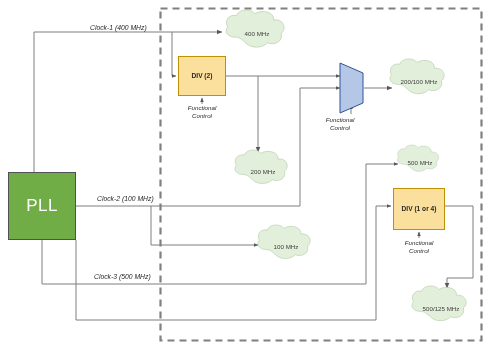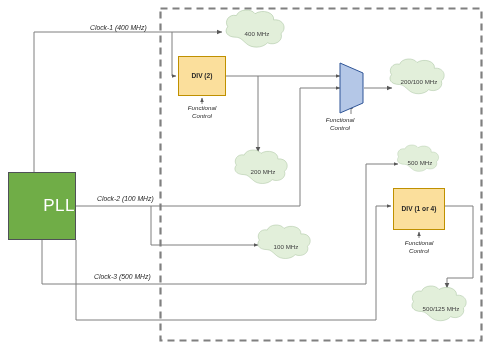--- a/index.html
+++ b/index.html
@@ -11,21 +11,21 @@
     overflow:hidden;
   }
   #wires{position:absolute;left:0;top:0;width:490px;height:349px;}
 
   .node{position:absolute;box-sizing:border-box;}
 
   
   .pll{
     left:8px;top:172px;width:68px;height:68px;
     background:#70ad47;border:1.4px solid #4f5157;
-    display:flex;align-items:center;justify-content:flex-end;
+    display:flex;align-items:center;justify-content:center;
     color:#ffffff;font-size:17px;letter-spacing:.5px;
   }
 
   
   .divbox{
     background:#fbdf9c;border:1px solid #bf9000;
     display:flex;align-items:center;justify-content:center;
     color:#262626;font-weight:bold;text-align:center;line-height:1.1;
   }
   .div1{left:178px;top:56px;width:48px;height:40px;font-size:6.6px;}

